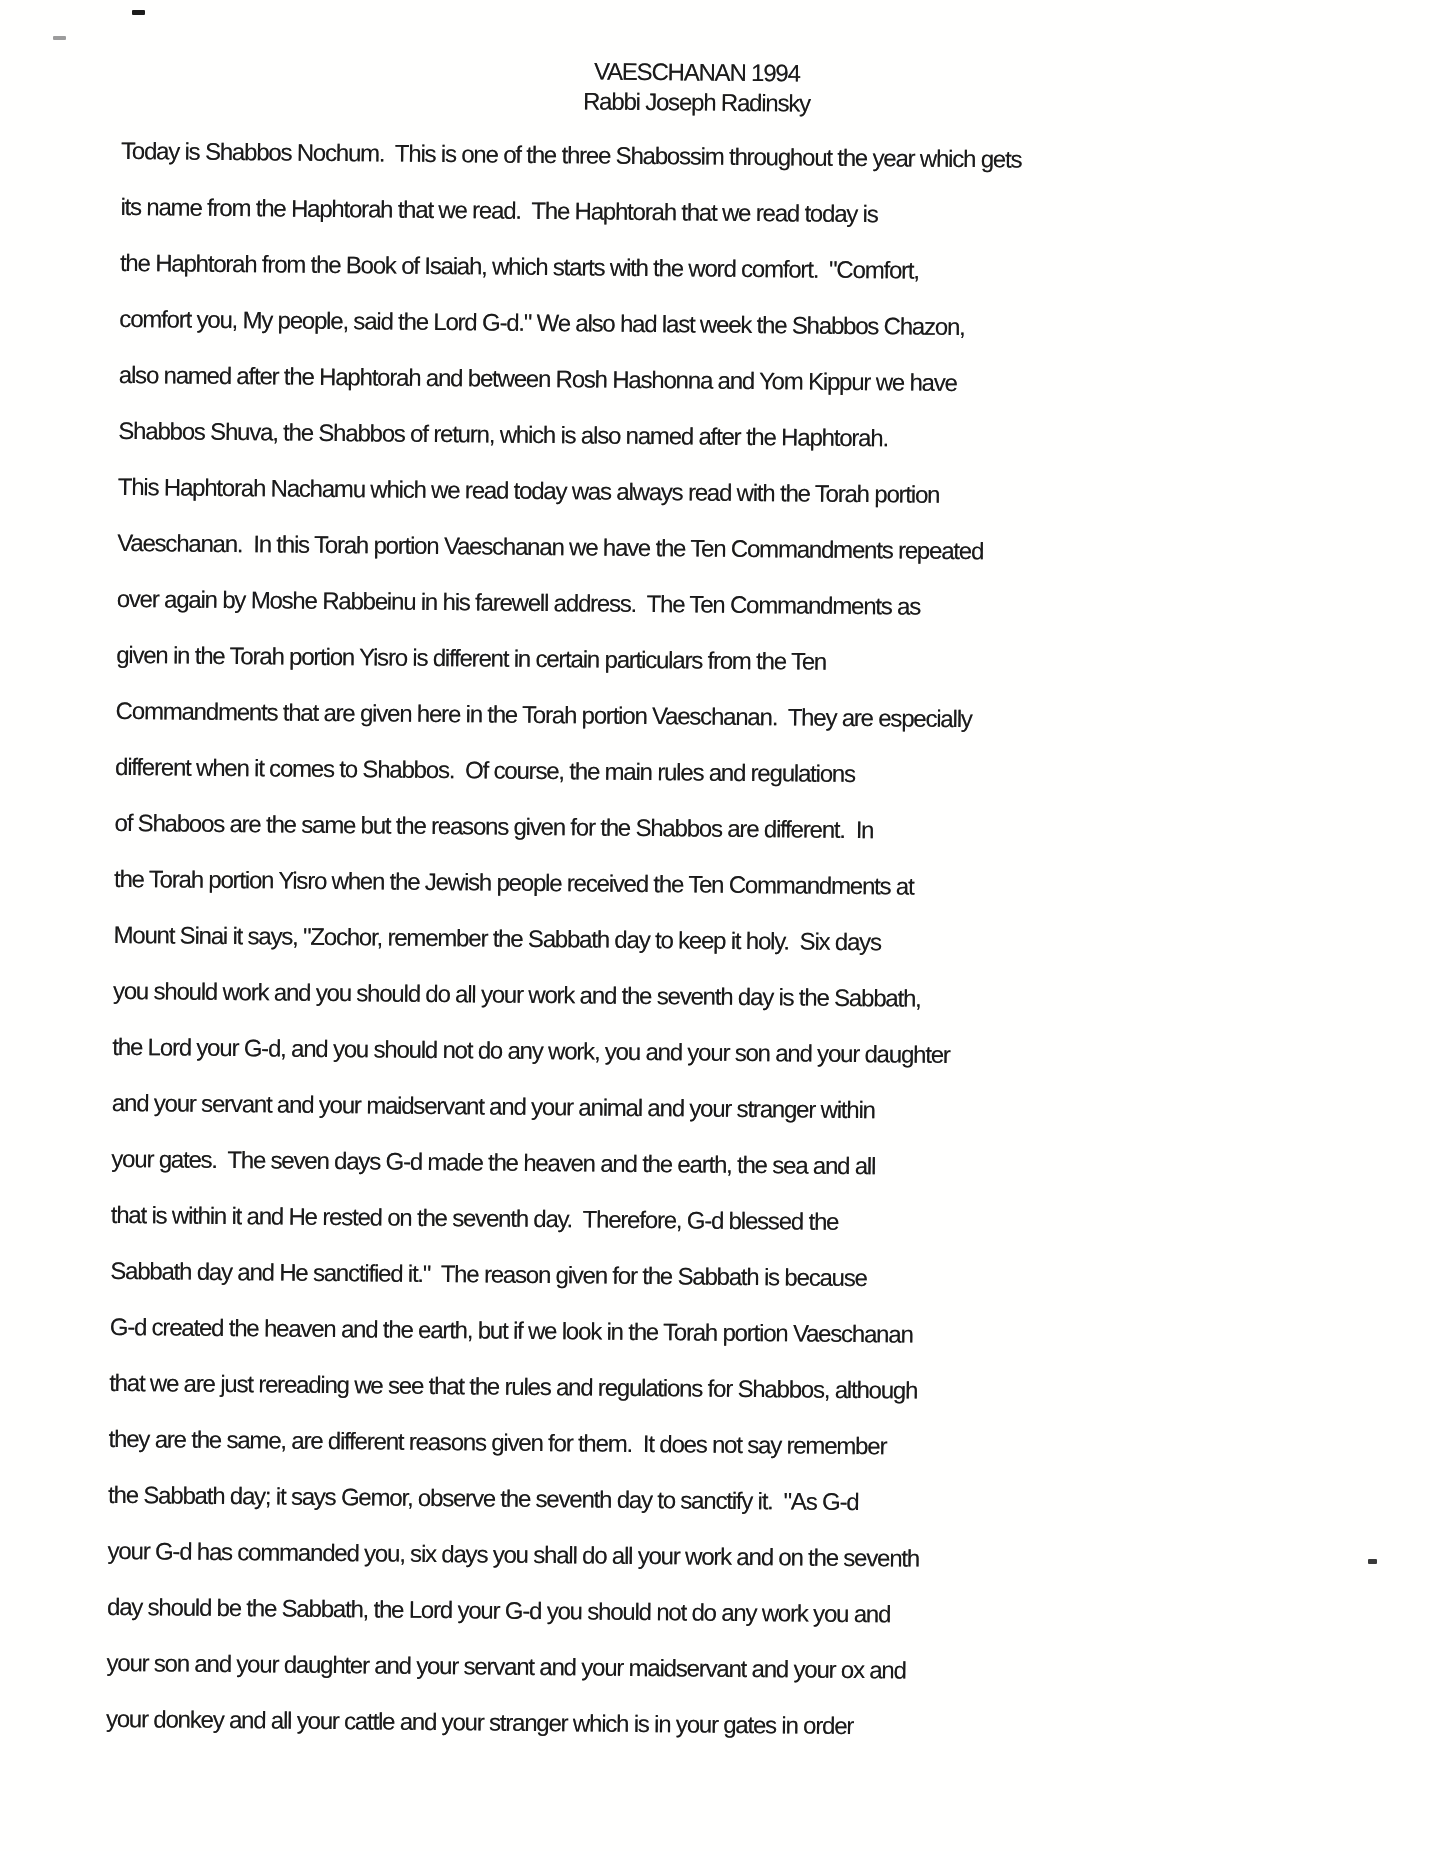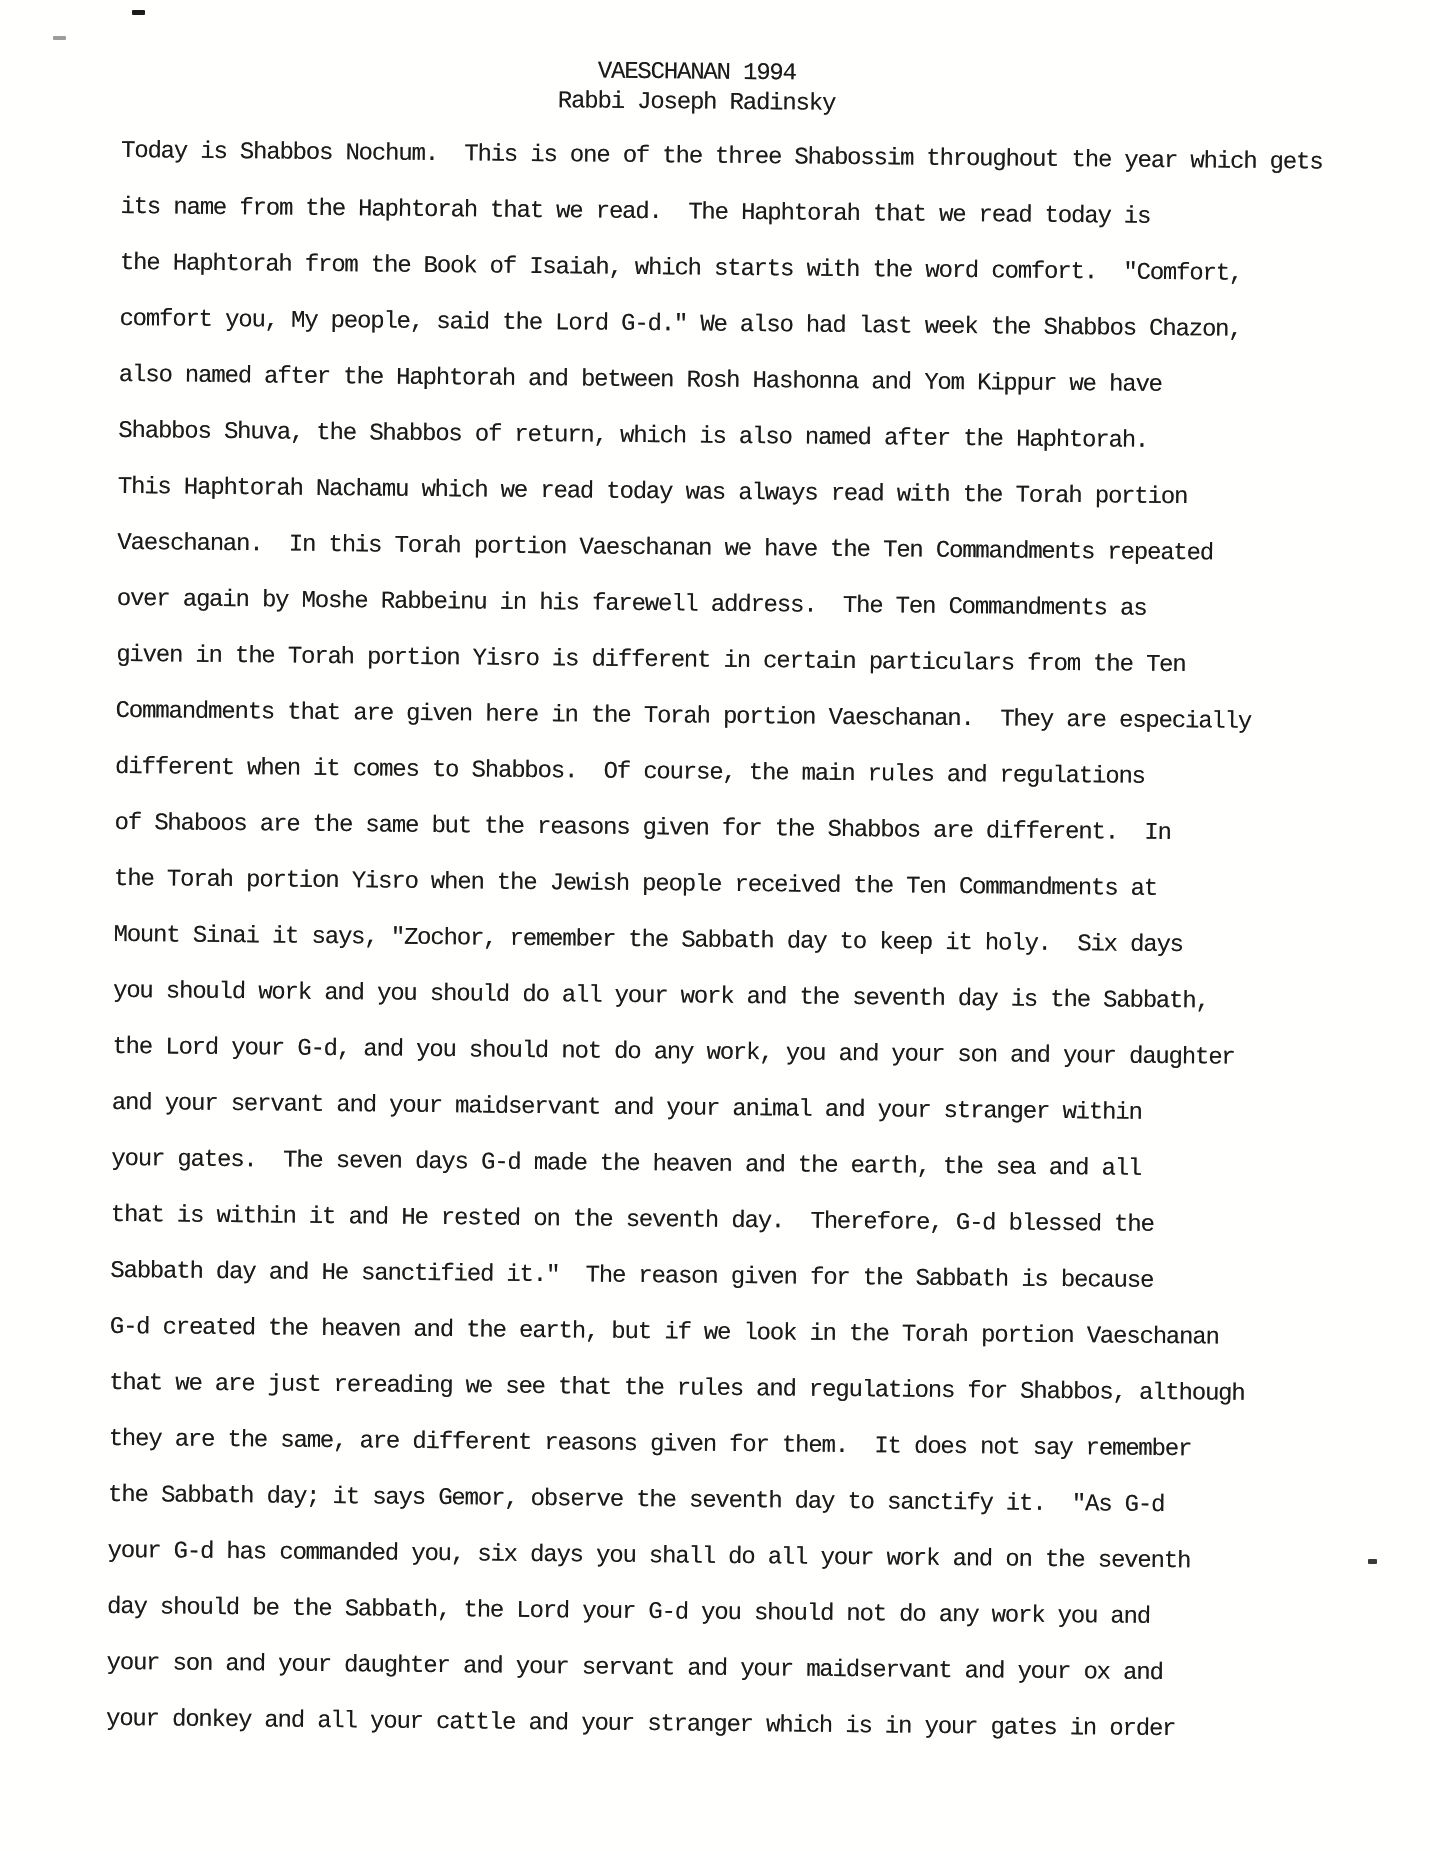--- a/index.html
+++ b/index.html
@@ -6,21 +6,21 @@
     margin: 0;
     padding: 0;
     background: #ffffff;
   }
   .page {
     position: relative;
     width: 1430px;
     height: 1851px;
     background: #fffffe;
     overflow: hidden;
-    font-family: Liberation Mono, monospace;
+    font-family: Liberation Sans, sans-serif;
     color: #1b1b1b;
   }
   .content {
     position: absolute;
     left: 122px;
     top: 52px;
     width: 1215px;
     transform: rotate(0.55deg);
     transform-origin: 0 0;
   }

